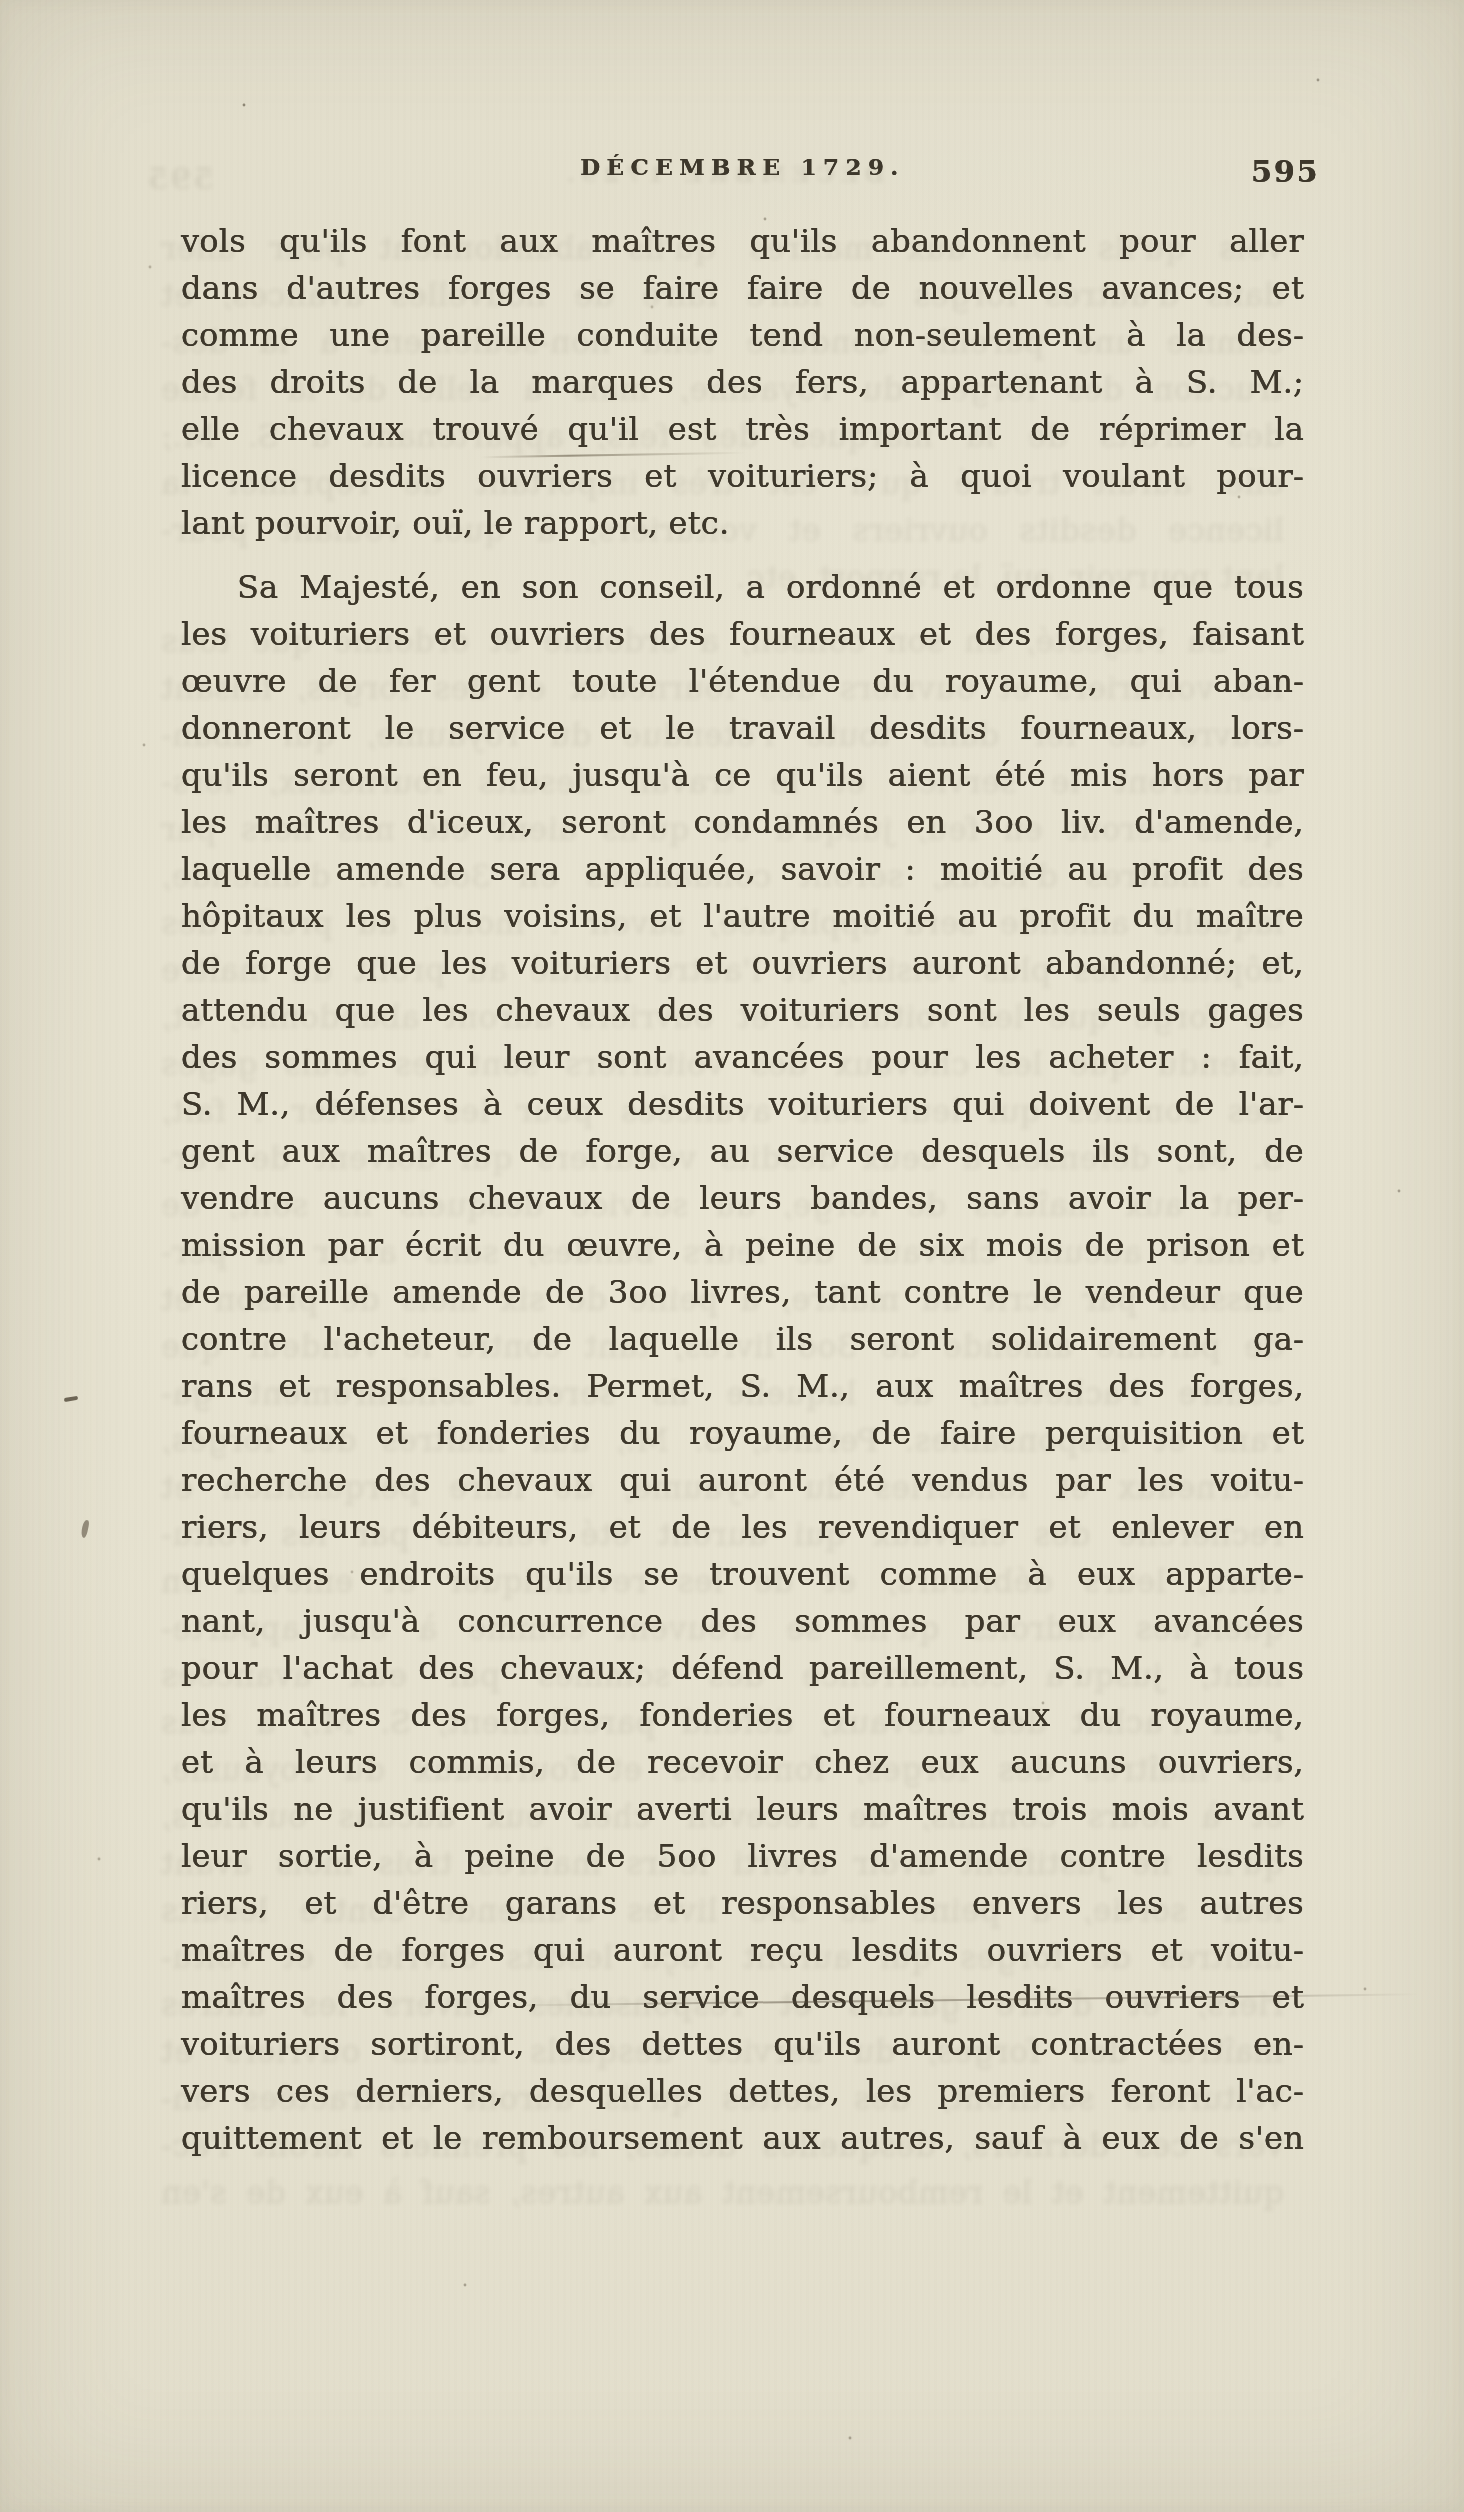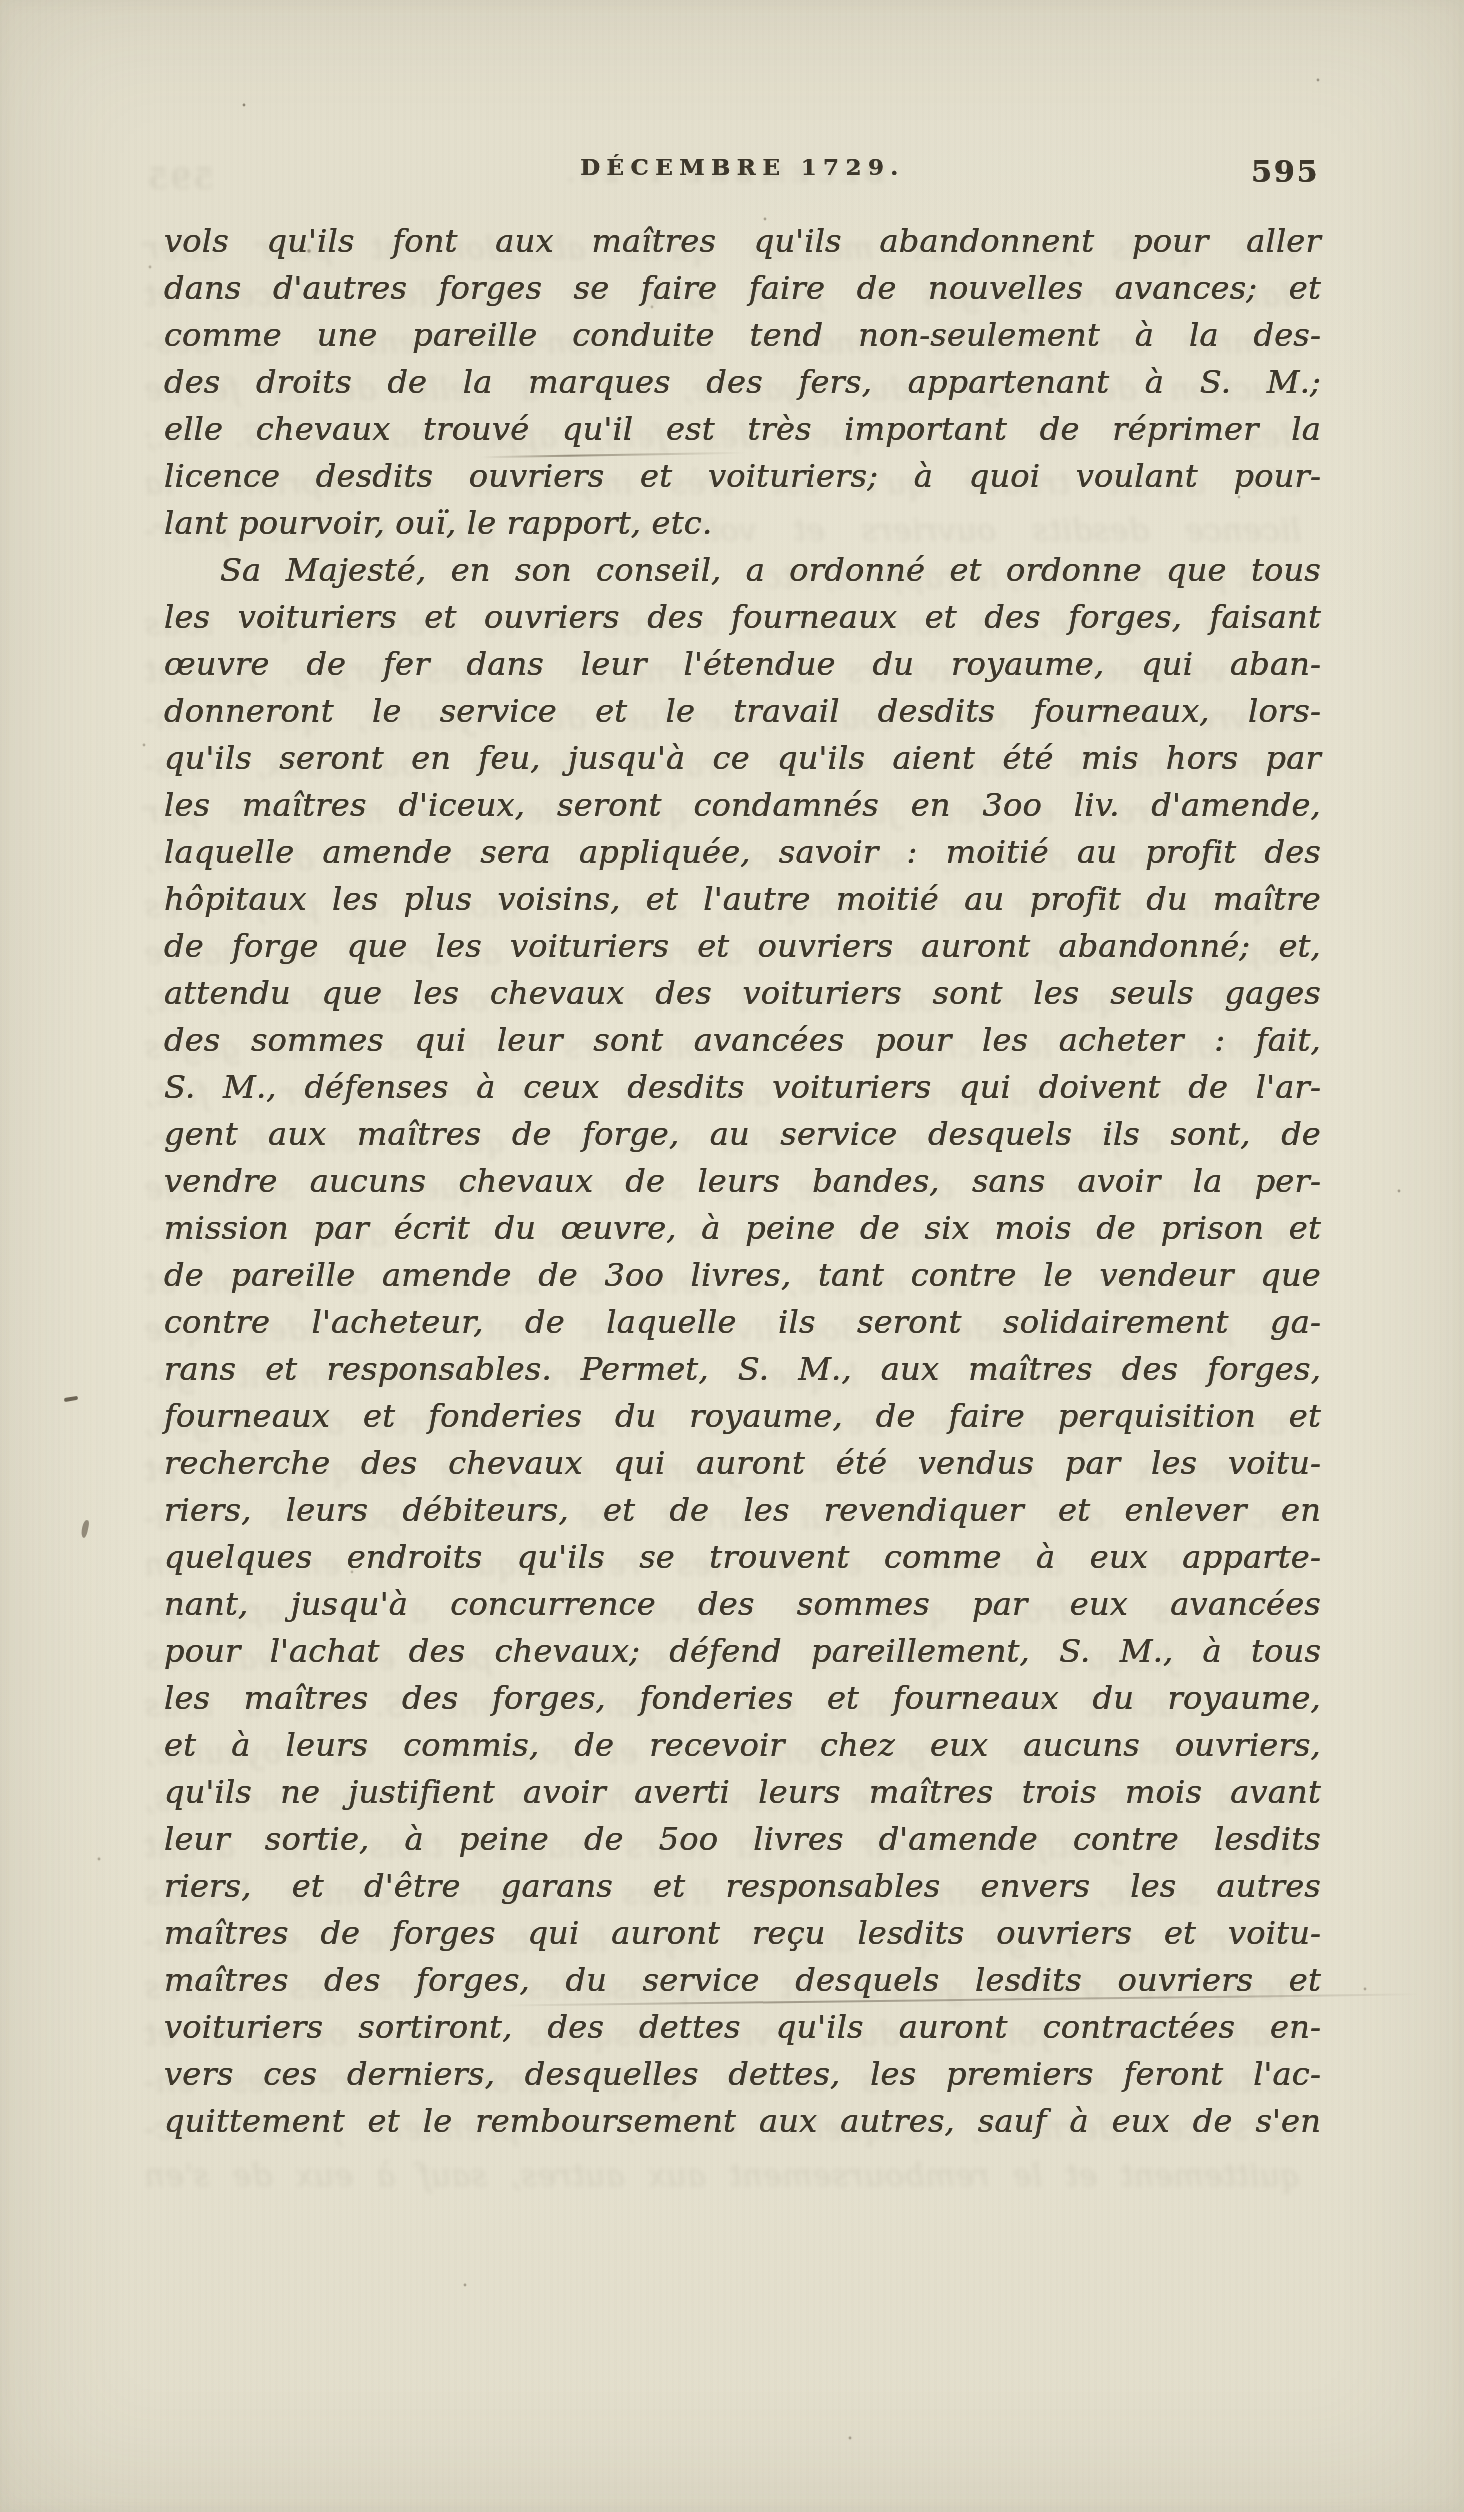--- a/index.html
+++ b/index.html
@@ -76,21 +76,21 @@
     text-shadow: 0 0 0.6px currentColor;
     margin-left: 36px;
   }
   .text-block {
     margin-top: 25px;
     font-size: 32px;
     line-height: 47px;
     letter-spacing: 0.2px;
     text-shadow: 0.2px 0.3px 0.6px rgba(62,55,40,0.45), 0 0 0.4px currentColor;
   }
-  .paragraph { margin: 0; font-style: italic; }
+  .paragraph { margin: 17px; }
   .line {
     text-align: justify;
     text-align-last: justify;
     white-space: nowrap;
   }
   .line.indent { padding-left: 56px; }
   .line.no-stretch { text-align-last: left; white-space: normal; }
 
   
   .specks {
@@ -220,21 +220,21 @@
           <div class="line">dans d'autres forges se faire faire de nouvelles avances; et</div>
           <div class="line">comme une pareille conduite tend non-seulement à la des-</div>
           <div class="line">des droits de la marques des fers, appartenant à S. M.;</div>
           <div class="line">elle chevaux trouvé qu'il est très important de réprimer la</div>
           <div class="line">licence desdits ouvriers et voituriers; à quoi voulant pour-</div>
           <div class="line no-stretch">lant pourvoir, ouï, le rapport, etc.</div>
         </div>
         <div class="paragraph">
           <div class="line indent">Sa Majesté, en son conseil, a ordonné et ordonne que tous</div>
           <div class="line">les voituriers et ouvriers des fourneaux et des forges, faisant</div>
-          <div class="line">œuvre de fer dans leur l'étendue du royaume, qui aban-</div>
+          <div class="line">œuvre de fer gent toute l'étendue du royaume, qui aban-</div>
           <div class="line">donneront le service et le travail desdits fourneaux, lors-</div>
           <div class="line">qu'ils seront en feu, jusqu'à ce qu'ils aient été mis hors par</div>
           <div class="line">les maîtres d'iceux, seront condamnés en 3oo liv. d'amende,</div>
           <div class="line">laquelle amende sera appliquée, savoir : moitié au profit des</div>
           <div class="line">hôpitaux les plus voisins, et l'autre moitié au profit du maître</div>
           <div class="line">de forge que les voituriers et ouvriers auront abandonné; et,</div>
           <div class="line">attendu que les chevaux des voituriers sont les seuls gages</div>
           <div class="line">des sommes qui leur sont avancées pour les acheter : fait,</div>
           <div class="line">S. M., défenses à ceux desdits voituriers qui doivent de l'ar-</div>
           <div class="line">gent aux maîtres de forge, au service desquels ils sont, de</div>

